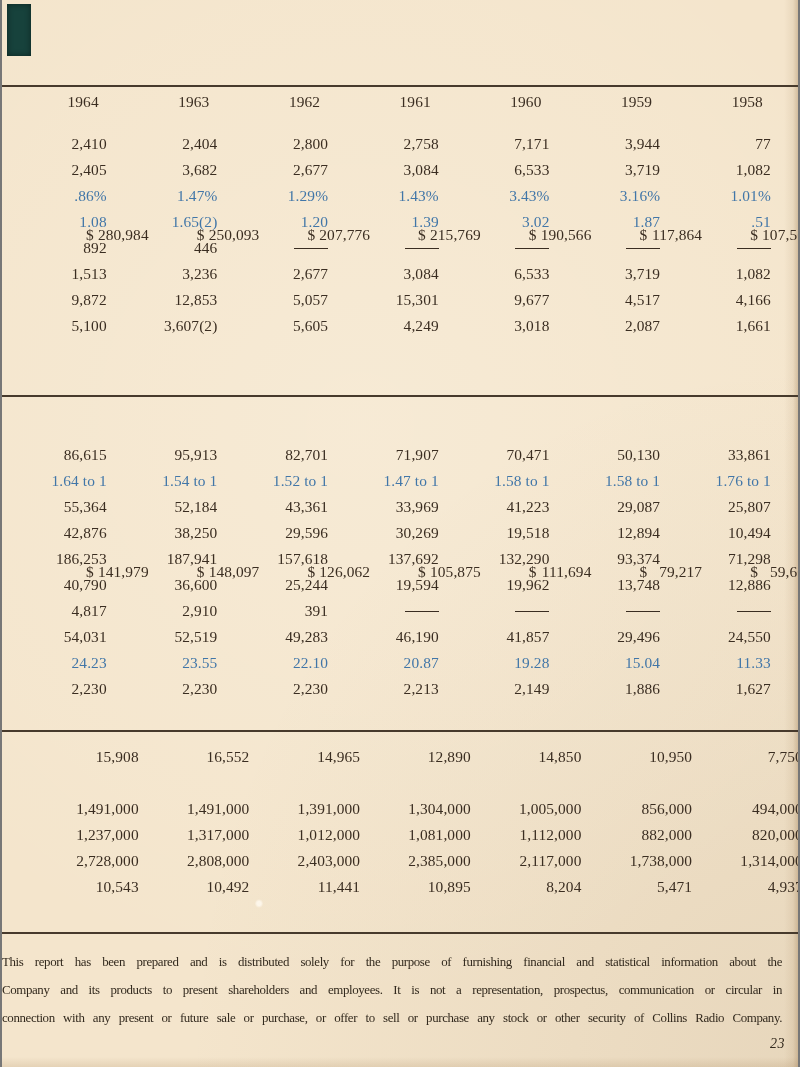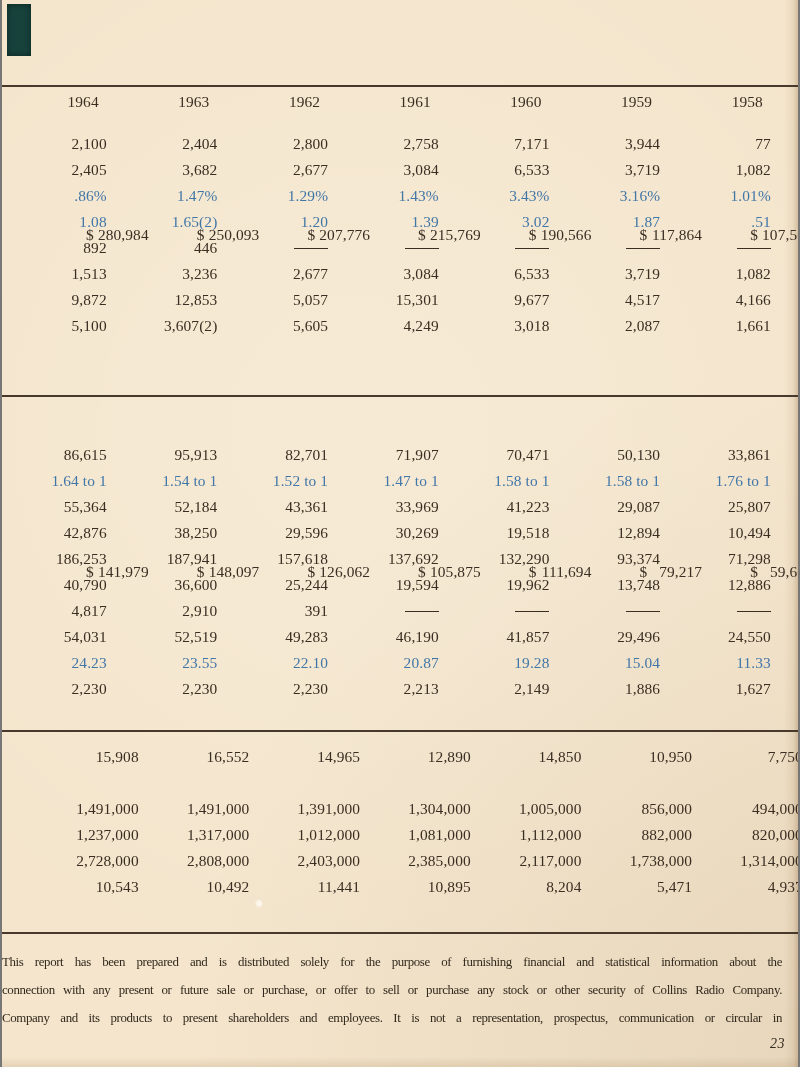--- a/index.html
+++ b/index.html
@@ -107,21 +107,21 @@
       <div class="row dollar">
         <div class="cell"><span class="dollar">$</span><span>280,984</span></div>
         <div class="cell"><span class="dollar">$</span><span>250,093</span></div>
         <div class="cell"><span class="dollar">$</span><span>207,776</span></div>
         <div class="cell"><span class="dollar">$</span><span>215,769</span></div>
         <div class="cell"><span class="dollar">$</span><span>190,566</span></div>
         <div class="cell"><span class="dollar">$</span><span>117,864</span></div>
         <div class="cell"><span class="dollar">$</span><span>107,569</span></div>
       </div>
       <div class="row plain">
-        <div class="cell"><span>2,100</span></div>
+        <div class="cell"><span>2,410</span></div>
         <div class="cell"><span>2,404</span></div>
         <div class="cell"><span>2,800</span></div>
         <div class="cell"><span>2,758</span></div>
         <div class="cell"><span>7,171</span></div>
         <div class="cell"><span>3,944</span></div>
         <div class="cell"><span>77</span></div>
       </div>
       <div class="row plain">
         <div class="cell"><span>2,405</span></div>
         <div class="cell"><span>3,682</span></div>
@@ -340,18 +340,18 @@
         <div class="cell"><span>4,937</span></div>
       </div>
     </div>
 
   <div class="speck"></div>
 
   <div class="rule rule-4"></div>
 
   <div class="footer">
       <div class="line">This report has been prepared and is distributed solely for the purpose of furnishing financial and statistical information about the</div>
+      <div class="line">Company and its products to present shareholders and employees. It is not a representation, prospectus, communication or circular in</div>
       <div class="line">connection with any present or future sale or purchase, or offer to sell or purchase any stock or other security of Collins Radio Company.</div>
-      <div class="line">Company and its products to present shareholders and employees. It is not a representation, prospectus, communication or circular in</div>
     </div>
 
   <div class="page-number">23</div>
 </div>
 
 </body></html>

